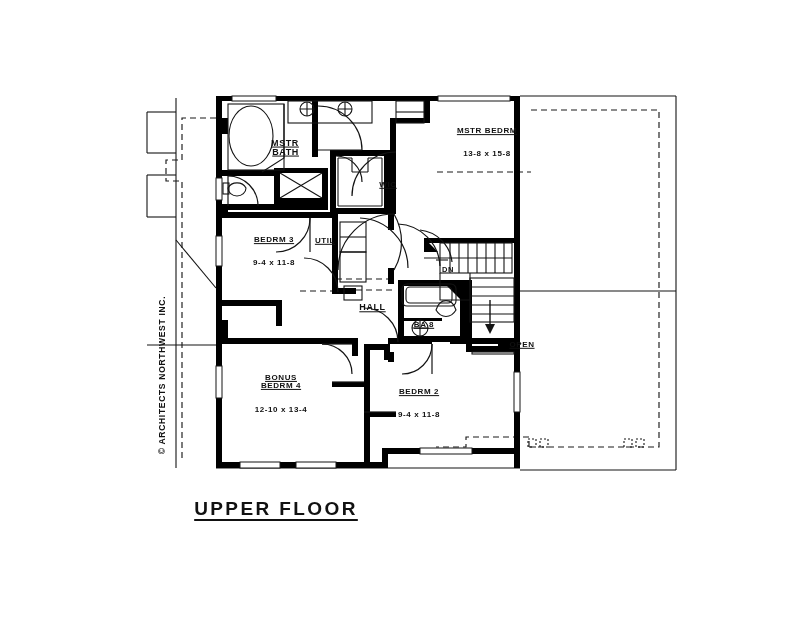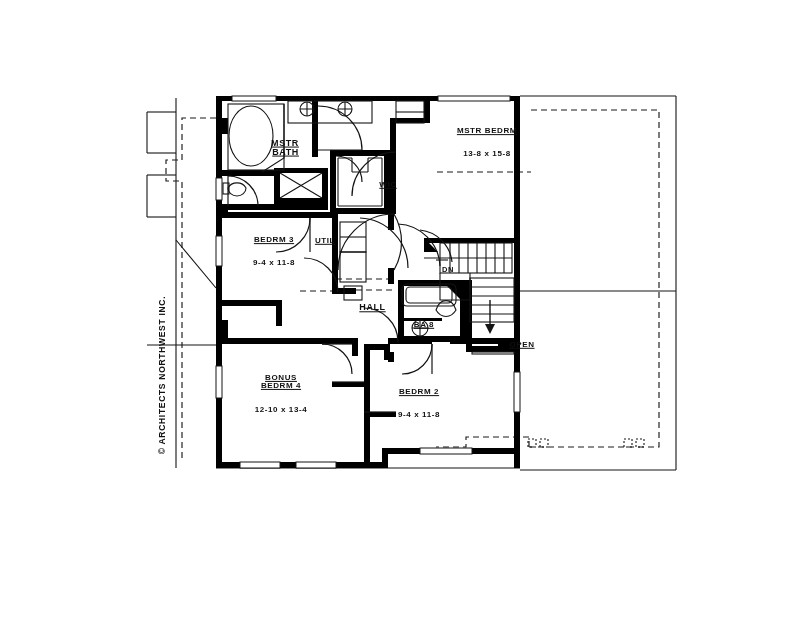--- a/index.html
+++ b/index.html
@@ -338,14 +338,15 @@
     <span class="d">12-10 x 13-4</span>
   </div>
 
   <div class="lbl sz8" style="left:419px;top:404px;">
     <span class="u">BEDRM 2</span>
     <span class="d">9-4 x 11-8</span>
   </div>
 
   <div id="credit">© ARCHITECTS NORTHWEST INC.</div>
 
+  <div id="title">UPPER FLOOR</div>
 
 </div>
 
 </body></html>

